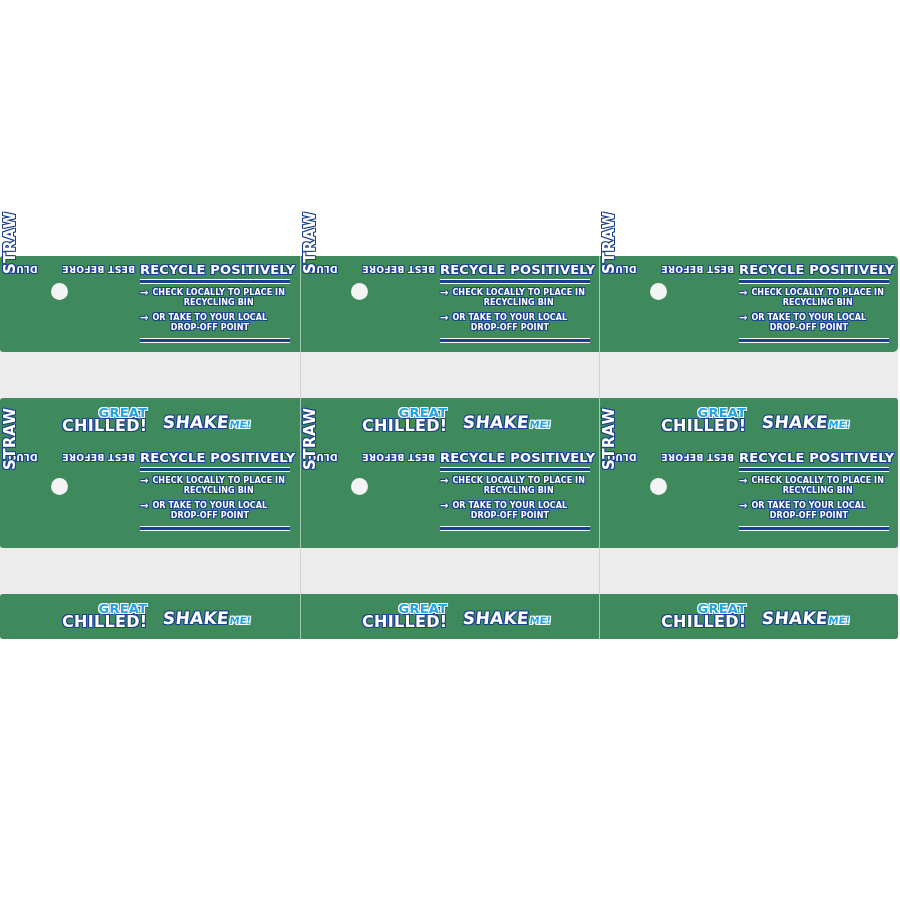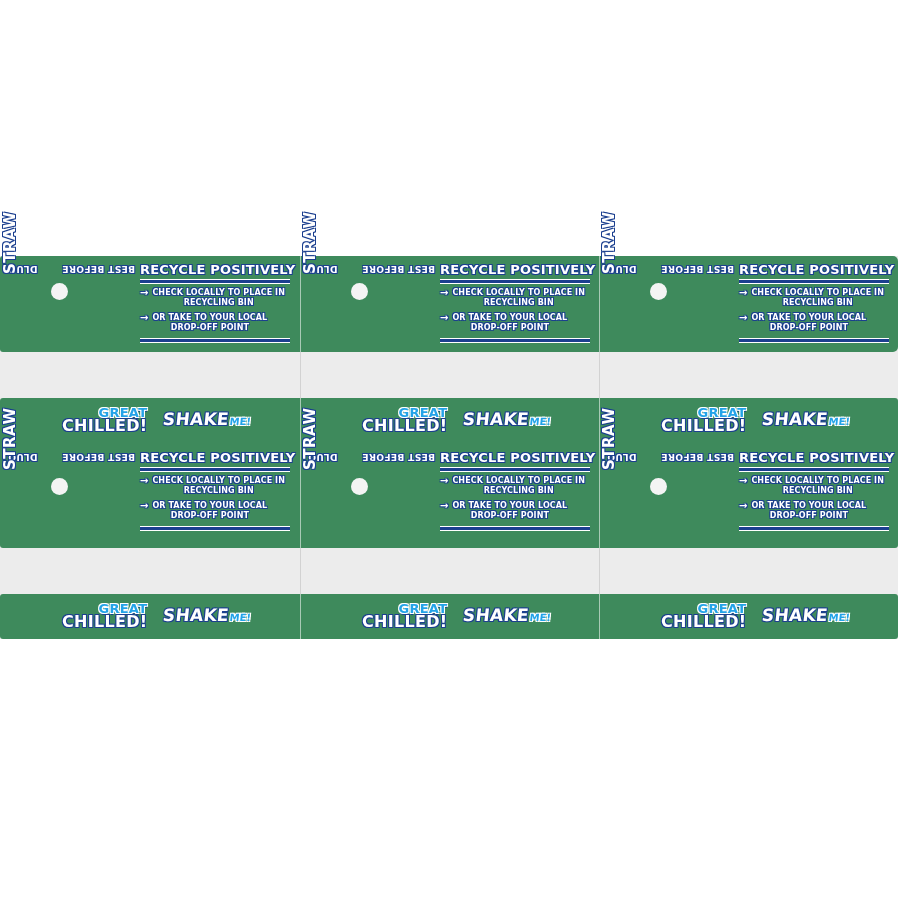--- a/index.html
+++ b/index.html
@@ -103,21 +103,21 @@
   }
   .btext{
     color:#ffffff;
     font-family:"DejaVu Sans",sans-serif;
     font-size:8px;font-weight:bold;line-height:10px;letter-spacing:.1px;
     text-shadow:1px 1px 0 #1b3f8f,-1px 1px 0 #1b3f8f,1px -1px 0 #1b3f8f,-1px -1px 0 #1b3f8f;
   }
 
   
   .strip{position:absolute;left:0;width:299px;height:46px;}
-  .strip .inner{position:absolute;left:62px;top:8px;display:flex;align-items:center;gap:16px;}
+  .strip .inner{position:absolute;left:62px;top:8px;display:flex;align-items:flex-end;gap:16px;}
   .chilled{text-align:right;line-height:13px;}
   .chilled .l1{
     display:block;color:#23a3e8;
     font-family:"DejaVu Sans",sans-serif;
     font-size:13px;font-weight:bold;letter-spacing:.3px;
     text-shadow:1px 1px 0 #fff,-1px 1px 0 #fff,1px -1px 0 #fff,-1px -1px 0 #fff,0 2px 0 #1b3f8f;
   }
   .chilled .l2{
     display:block;color:#ffffff;
     font-family:"DejaVu Sans",sans-serif;

